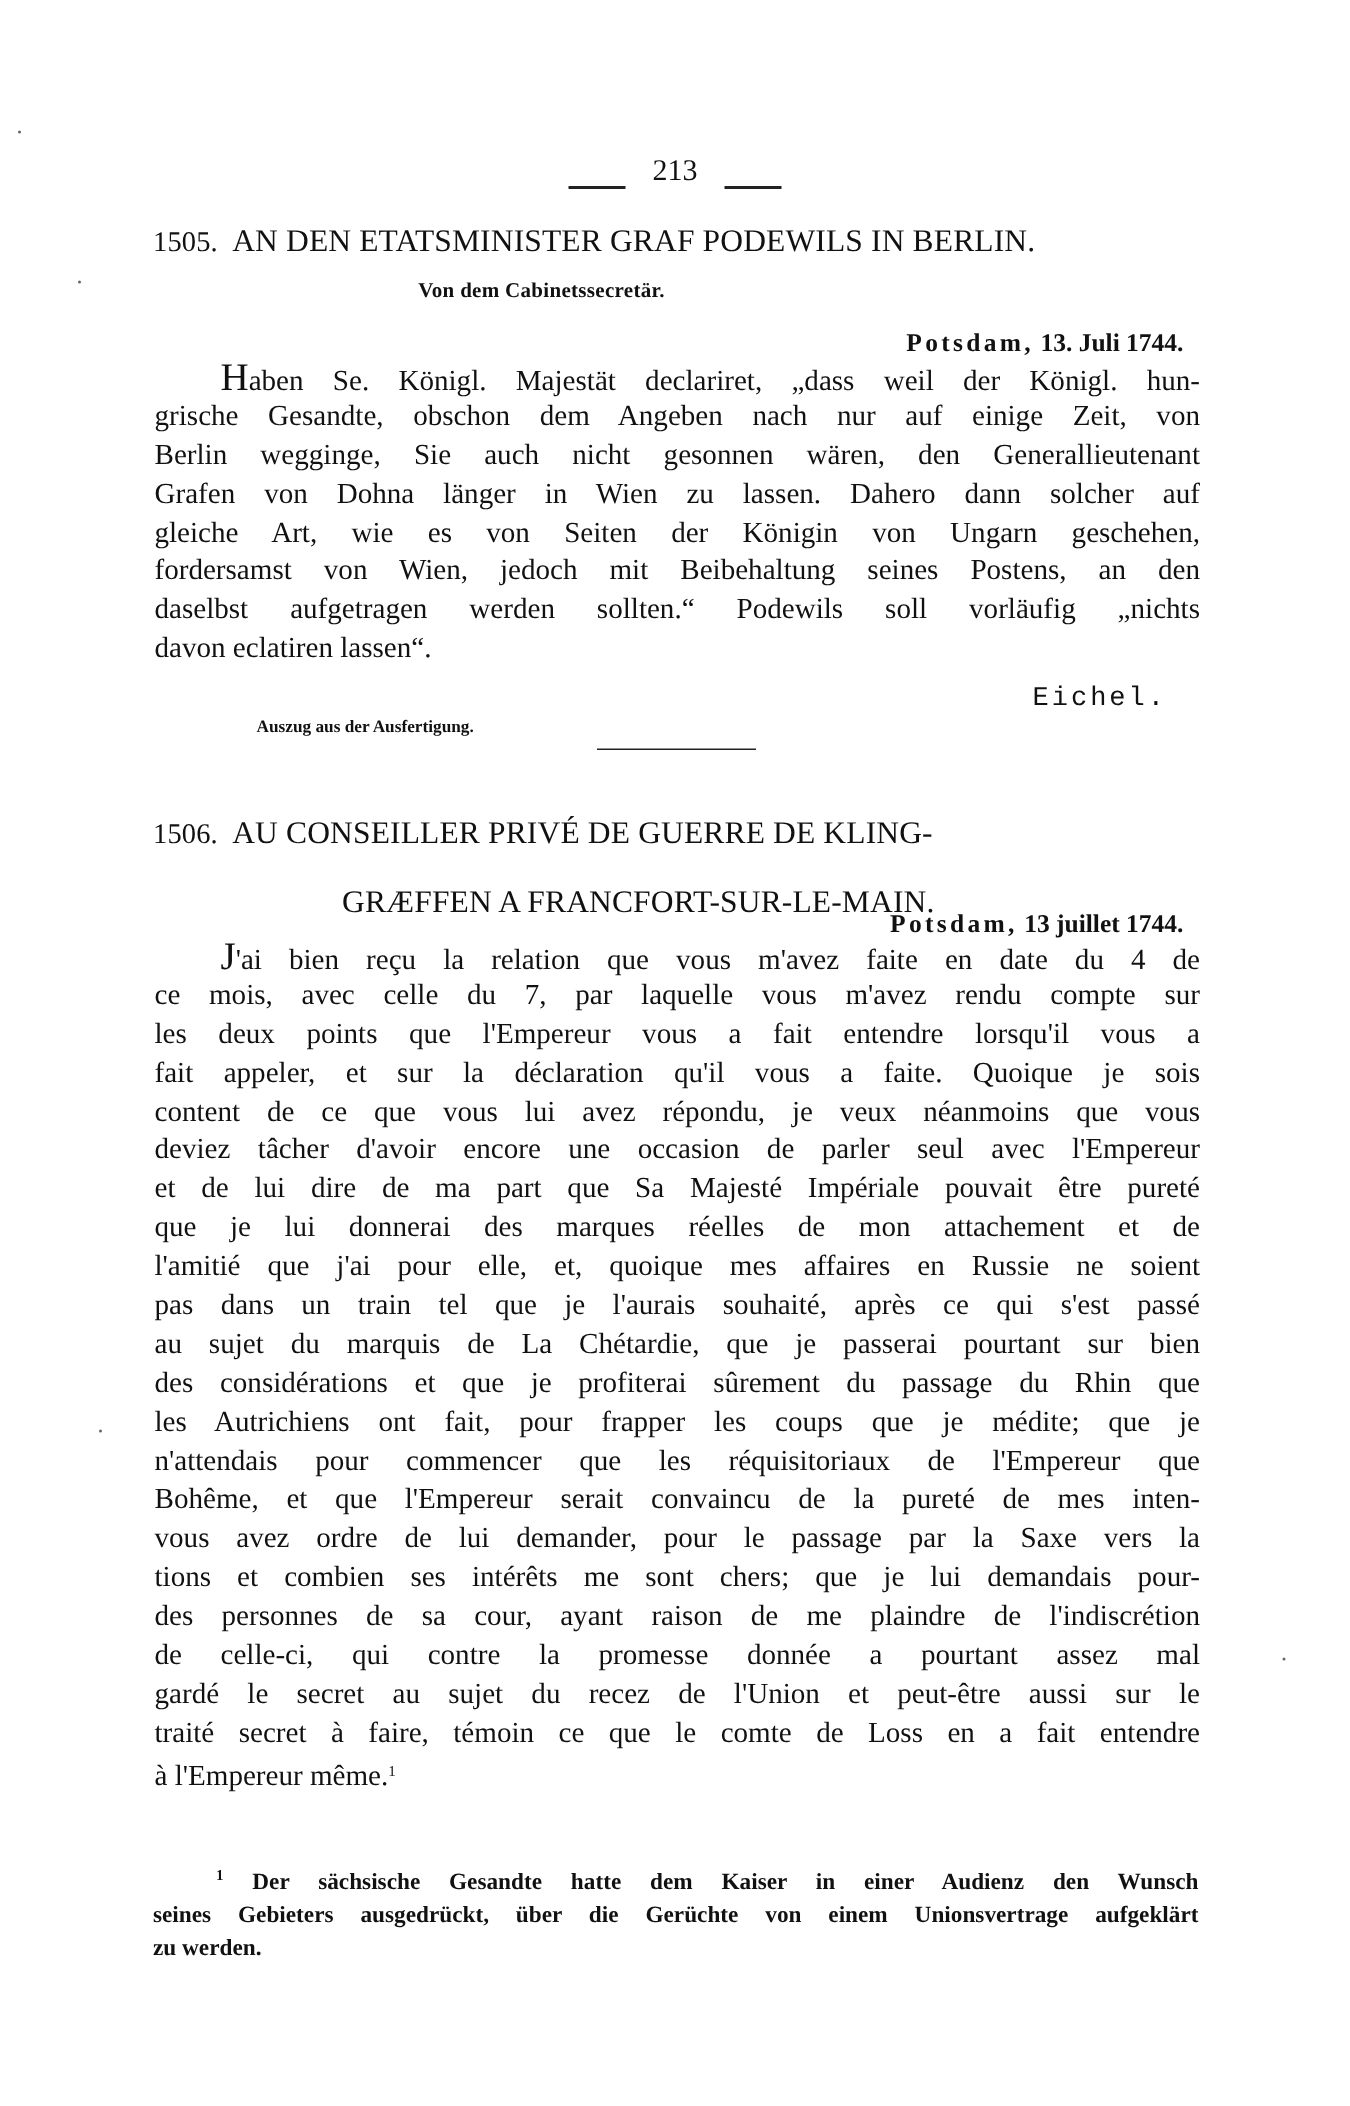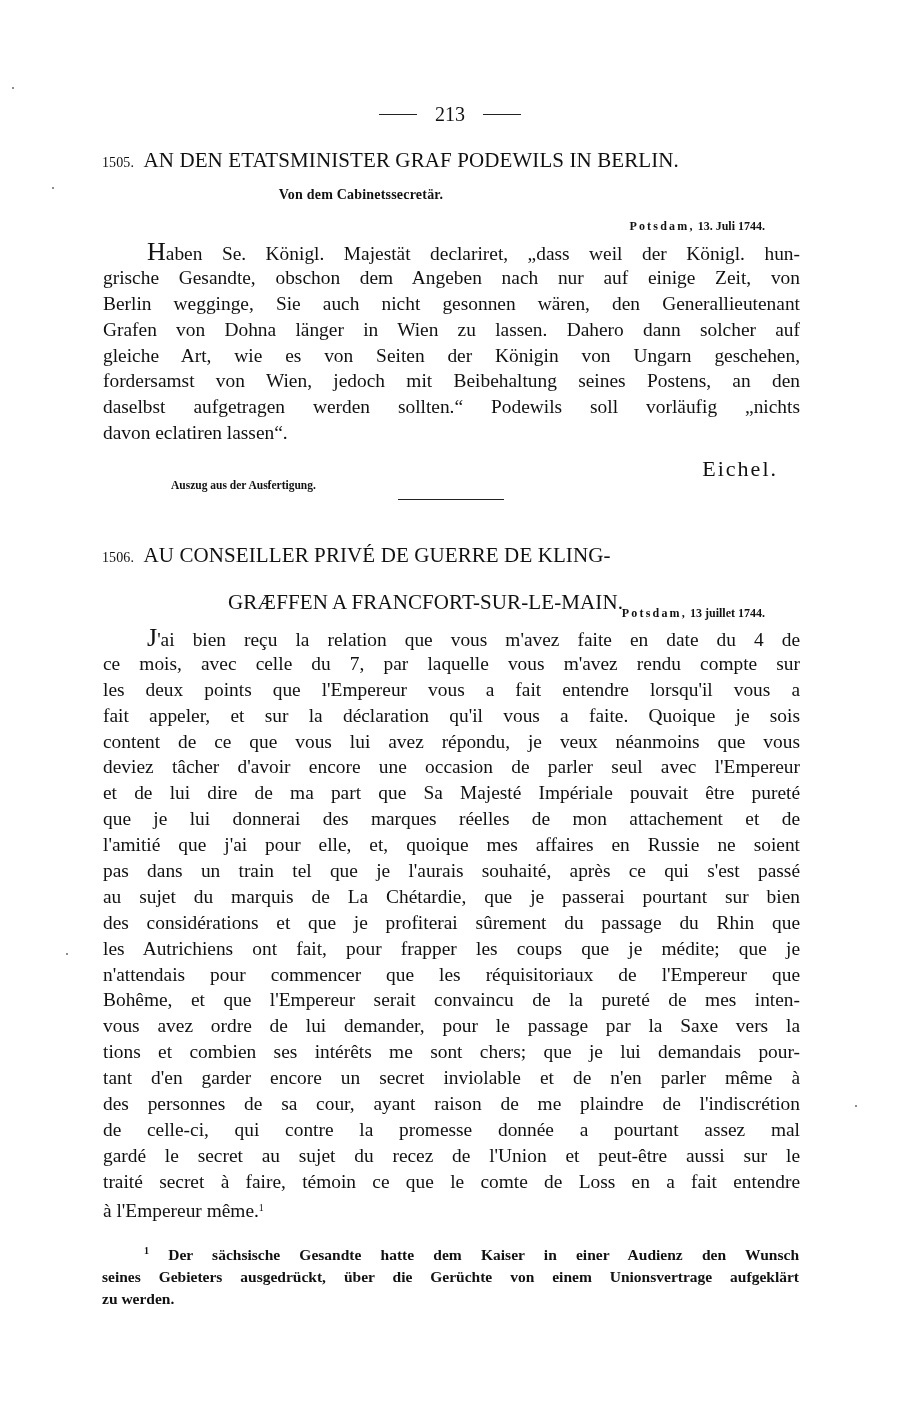--- a/index.html
+++ b/index.html
@@ -3,52 +3,52 @@
 <meta charset="utf-8">
 <style>
   html, body { margin: 0; padding: 0; background: #ffffff; }
   body {
     width: 900px; height: 1404px; position: relative; overflow: hidden;
     font-family: "Liberation Serif", "DejaVu Serif", serif; color: #111;
   }
   .page { position: absolute; left: 0; top: 0; width: 900px; height: 1404px; }
   .header {
     position: absolute; top: 103px; left: 0; width: 900px;
-    display: flex; justify-content: center; align-items: center; gap: 18px;
+    display: flex; justify-content: center; align-items: flex-end; gap: 18px;
     font-size: 20px;
   }
   .header .dash { display: inline-block; width: 38px; height: 1.6px; background: #222; }
   .title {
     position: absolute; left: 102px; width: 700px;
     font-size: 21px; letter-spacing: 0.1px; line-height: 27px;
     font-family: "Liberation Serif", serif;
   }
-  .title .num { font-size: 14px; }
+  .title .num { font-size: 19px; }
   .title1 { top: 147px; }
   .subtitle {
     position: absolute; top: 187px; left: 0; width: 722px; text-align: center;
     font-size: 14px; font-weight: bold; letter-spacing: 0.2px;
   }
   .dateline {
-    position: absolute; right: 135px; font-size: 12px; font-weight: bold;
+    position: absolute; right: 111px; font-size: 17px; font-weight: bold;
   }
   .dateline .place { letter-spacing: 2.2px; }
   .date1 { top: 219px; }
   .body-text {
     position: absolute; left: 103px; width: 697px;
     font-size: 19.4px; line-height: 25.9px; text-align: justify;
     text-align-last: justify;
   }
   .body-text .line { display: block; height: 25.9px; white-space: nowrap; text-align-last: justify; text-align: justify; }
   .body-text .line.last { text-align-last: left; }
   .body-text .first { padding-left: 44px; }
   .body-text .dropcap { font-size: 26px; }
   .body1 { top: 239px; }
   .signature {
-    position: absolute; top: 456px; right: 122px; font-size: 22px; letter-spacing: 2px;
+    position: absolute; top: 456px; right: 122px; font-size: 18px; letter-spacing: 2px; font-family: Liberation Mono, monospace;
   }
   .source {
     position: absolute; top: 479px; left: 147px; font-size: 11.5px; font-weight: bold; margin-left: 24px;
   }
   .divider {
     position: absolute; top: 499px; left: 398px; width: 106px; height: 1.4px; background: #222;
   }
   .title2 { top: 542px; }
   .title2 .l2 { display: block; padding-left: 126px; margin-top: 18px; }
   .date2 { top: 606px; }
@@ -116,21 +116,20 @@
     <span class="line">que je lui donnerai des marques réelles de mon attachement et de</span>
     <span class="line">l'amitié que j'ai pour elle, et, quoique mes affaires en Russie ne soient</span>
     <span class="line">pas dans un train tel que je l'aurais souhaité, après ce qui s'est passé</span>
     <span class="line">au sujet du marquis de La Chétardie, que je passerai pourtant sur bien</span>
     <span class="line">des considérations et que je profiterai sûrement du passage du Rhin que</span>
     <span class="line">les Autrichiens ont fait, pour frapper les coups que je médite; que je</span>
     <span class="line">n'attendais pour commencer que les réquisitoriaux de l'Empereur que</span>
     <span class="line">Bohême, et que l'Empereur serait convaincu de la pureté de mes inten-</span>
     <span class="line">vous avez ordre de lui demander, pour le passage par la Saxe vers la</span>
     <span class="line">tions et combien ses intérêts me sont chers; que je lui demandais pour-</span>
-    <span class="line">tant d'en garder encore un secret inviolable et de n'en parler même à</span>
     <span class="line">des personnes de sa cour, ayant raison de me plaindre de l'indiscrétion</span>
     <span class="line">de celle-ci, qui contre la promesse donnée a pourtant assez mal</span>
     <span class="line">gardé le secret au sujet du recez de l'Union et peut-être aussi sur le</span>
     <span class="line">traité secret à faire, témoin ce que le comte de Loss en a fait entendre</span>
     <span class="line last"><span>à l'Empereur même.</span><sup>1</sup></span>
   </div>
 
   <div class="footnote">
     <span class="line first"><sup>1</sup> <span>Der sächsische Gesandte hatte dem Kaiser in einer Audienz den Wunsch</span></span>
     <span class="line">seines Gebieters ausgedrückt, über die Gerüchte von einem Unionsvertrage aufgeklärt</span>

